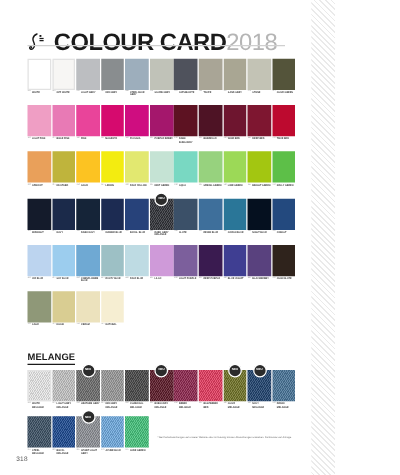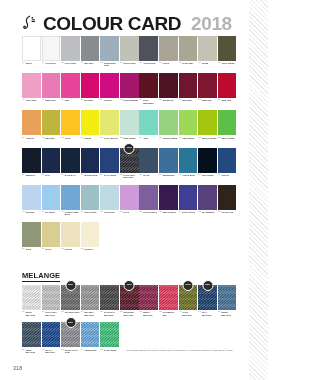--- a/index.html
+++ b/index.html
@@ -24,34 +24,34 @@
         #ffffff 2px,#ffffff 3.2px);
     opacity:.95;
   }
   .content{
     position:absolute;top:0;left:0;width:249px;height:380px;
   }
 
   
   .header{
     display:flex;align-items:center;
-    padding:10px 0 0 22px;
+    padding:21px 0 0 22px;
     height:26px;
   }
   .logo{
     width:15px;height:17px;margin-right:6px;flex:0 0 auto;
     position:relative;
   }
   .title{
     font-size:19px;font-weight:bold;letter-spacing:-0.4px;
     color:#1a1a1a;line-height:19px;white-space:nowrap;
   }
   .year{
-    font-size:19px;font-weight:bold;letter-spacing:-0.4px;
-    color:#b5b5b5;line-height:19px;margin-left:10px;
+    font-size:19px;font-weight:normal;letter-spacing:-0.4px;
+    color:#b5b5b5;line-height:19px;margin-left:0;
   }
   .header-rule{
     position:absolute;left:22px;top:36px;width:206px;height:1px;
     background:#cfcfcf;
   }
 
   
   .grid-wrap{padding:0 0 0 22px;}
   .row{
     display:flex;

